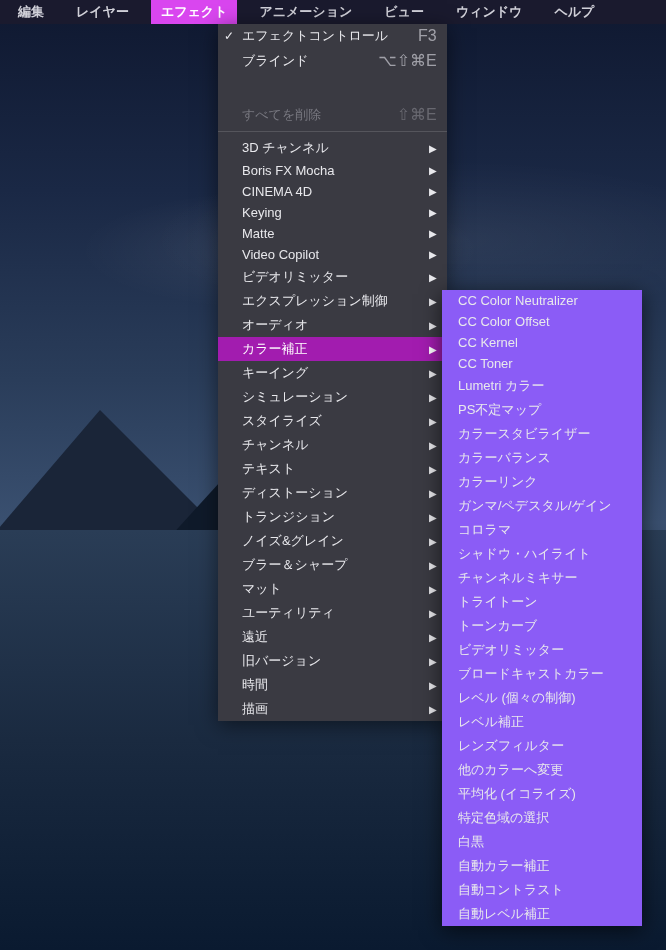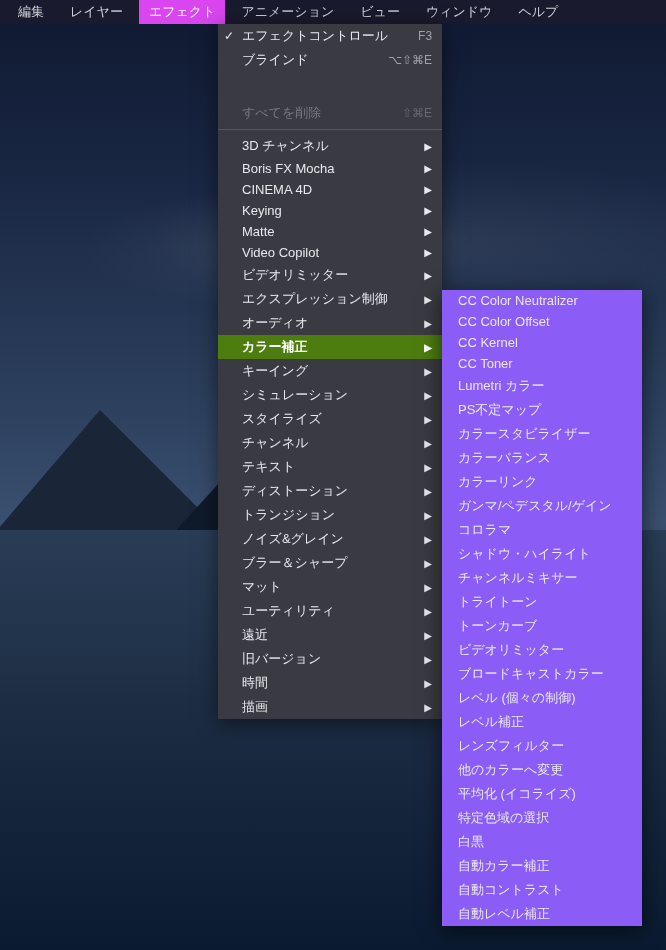--- a/index.html
+++ b/index.html
@@ -68,21 +68,22 @@
       background: linear-gradient(180deg, #2a3d56 0%, #1a2a40 50%, #0a1a30 100%);
     }
     .menubar {
       position: relative;
       z-index: 10;
       display: flex;
       align-items: center;
       height: 24px;
       background: #1a1a2e;
       padding: 0 8px;
-      gap: 6px;
+      gap: 12px;
+      font-weight: bold;
     }
     .menubar-item {
       color: #d0d0d8;
       font-size: 13px;
       padding: 3px 10px;
       cursor: default;
       white-space: nowrap;
     }
     .menubar-item.active {
       background: #d946ef;
@@ -107,33 +108,32 @@
       padding: 3px 10px 3px 24px;
       cursor: default;
       position: relative;
       white-space: nowrap;
     }
     .dropdown-item.disabled {
       color: #787880;
       margin-top: 29px;
     }
     .dropdown-item.highlighted {
-      background: #4d7c0f;
+      background: #a21caf;
       color: #fff;
-      font-weight: bold;
     }
     .dropdown-item .checkmark {
       position: absolute;
       left: 6px;
       font-size: 12px;
     }
     .dropdown-item .shortcut {
       margin-left: auto;
       padding-left: 30px;
-      font-size: 12px;
+      font-size: 16px;
       color: #a0a0a8;
       text-align: right;
     }
     .dropdown-item.disabled .shortcut {
       color: #686870;
     }
     .dropdown-item .arrow {
       margin-left: auto;
       padding-left: 30px;
       font-size: 10px;

